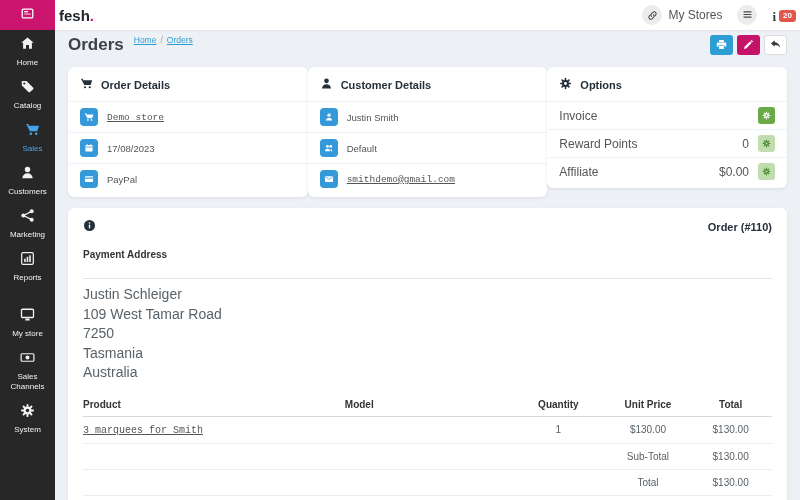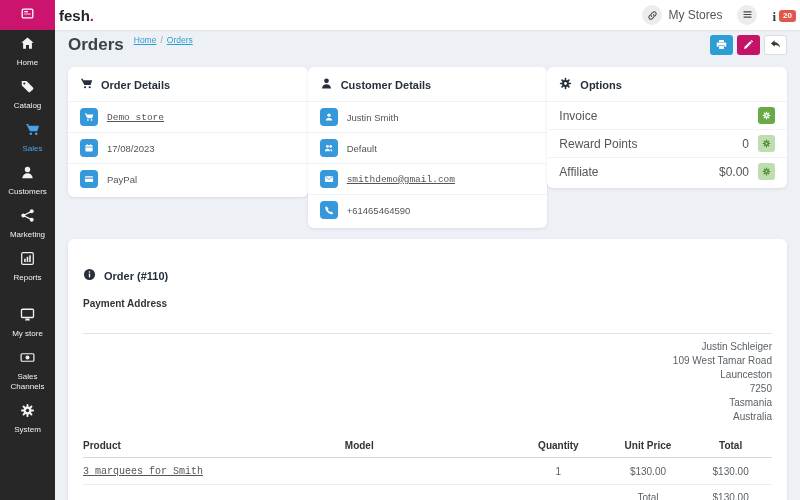--- a/index.html
+++ b/index.html
@@ -58,24 +58,24 @@
   .opt-row:last-child{border-bottom:none;padding-bottom:8px;}
   .opt-label{flex:1;}
   .opt-value{margin-right:9px;}
   .gear-btn{width:17px;height:17px;border-radius:3px;display:flex;align-items:center;justify-content:center;cursor:pointer;flex:none;}
   .gear-btn svg{width:9px;height:9px;}
   .gear-btn.solid{background:#69aa46;color:#fff;}
   .gear-btn.light{background:#c0ddb0;color:#4d8a33;}
 
   
   .order-card{margin-top:11px;background:#fff;border-radius:6px;box-shadow:0 1px 3px rgba(40,50,70,.10);}
-  .order-card .card-head{border-bottom:none;padding:28px 15px 4px;}
+  .order-card .card-head{border-bottom:none;padding:10px 15px 4px;justify-content:space-between;}
   .order-body{padding:0 15px 12px;}
-  .section-head{font-size:10px;font-weight:bold;color:#333;padding:9px 0 24px;border-bottom:1px solid #e3e3e3;}
-  .address{font-size:10px;color:#5a6268;line-height:1.4;padding-top:6px;text-align:right;}
+  .section-head{font-size:10px;font-weight:bold;color:#333;padding:9px 0 18px;border-bottom:1px solid #e3e3e3;}
+  .address{font-size:14px;color:#5a6268;line-height:1.4;padding-top:6px;}
   table.order-table{width:100%;border-collapse:collapse;margin-top:10px;font-size:10px;color:#5a6268;}
   .order-table th{font-size:10px;color:#333;font-weight:bold;text-align:left;padding:6px 0;border-bottom:1px solid #d8d8d8;}
   .order-table td{padding:7px 0;border-bottom:1px solid #ececec;}
   .order-table .r{text-align:center;}
 </style>
 </head>
 <body>
 
 <div class="app">
 
@@ -302,28 +302,20 @@
           <span>Default</span>
         </div>
         <div class="info-row">
           <span class="mini-badge">
               <svg viewBox="0 0 16 16">
                 <rect x="1.5" y="3.4" width="13" height="9.2" rx="1.1" fill="#fff"></rect>
                 <path d="M2.2 4.2 8 8.8l5.8-4.6" stroke="#3598db" stroke-width="1.2" fill="none"></path>
               </svg>
             </span>
           <a class="plain-link">smithdemo@gmail.com</a>
-        </div>
-        <div class="info-row">
-          <span class="mini-badge">
-              <svg viewBox="0 0 16 16" fill="#fff">
-                <path d="M3.1 1.9c-.8.8-1.2 1.8-1 2.9.3 2.3 1.5 4.6 3.4 6.5s4.2 3.1 6.5 3.4c1.1.2 2.1-.2 2.9-1l-2.6-3.3-2.1.9C8.5 10.5 7.1 9.1 6.3 7.4l.9-2.1z"></path>
-              </svg>
-            </span>
-          <span>+61465464590</span>
         </div>
       </div>
 
       <div class="card">
         <div class="card-head">
           <span><svg viewBox="0 0 16 16" fill="currentColor">
                 <g>
                   <rect x="7" y="1" width="2" height="14" rx="1"></rect>
                   <rect x="1" y="7" width="14" height="2" rx="1"></rect>
                   <rect x="7" y="1" width="2" height="14" rx="1" transform="rotate(45 8 8)"></rect>
@@ -395,21 +387,20 @@
             </svg>
         </span>
         <span class="card-title">Order (#110)</span>
       </div>
       <div class="order-body">
 
         <div class="section-head">Payment Address</div>
         <div class="address">
           <div>Justin Schleiger</div>
           <div>109 West Tamar Road</div>
-          <div>Launceston</div>
           <div>7250</div>
           <div>Tasmania</div>
           <div>Australia</div>
         </div>
 
         <table class="order-table">
           <colgroup>
               <col style="width:38%">
               <col style="width:24%">
               <col style="width:14%">
@@ -428,20 +419,25 @@
           <tbody>
             <tr>
               <td><a class="plain-link">3 marquees for Smith</a></td>
               <td></td>
               <td class="r">1</td>
               <td class="r">$130.00</td>
               <td class="r">$130.00</td>
             </tr>
             <tr>
               <td colspan="3"></td>
+              <td class="r">Sub-Total</td>
+              <td class="r">$130.00</td>
+            </tr>
+            <tr>
+              <td colspan="3"></td>
               <td class="r">Total</td>
               <td class="r">$130.00</td>
             </tr>
           </tbody>
         </table>
 
       </div>
     </div>
 
   </div>

